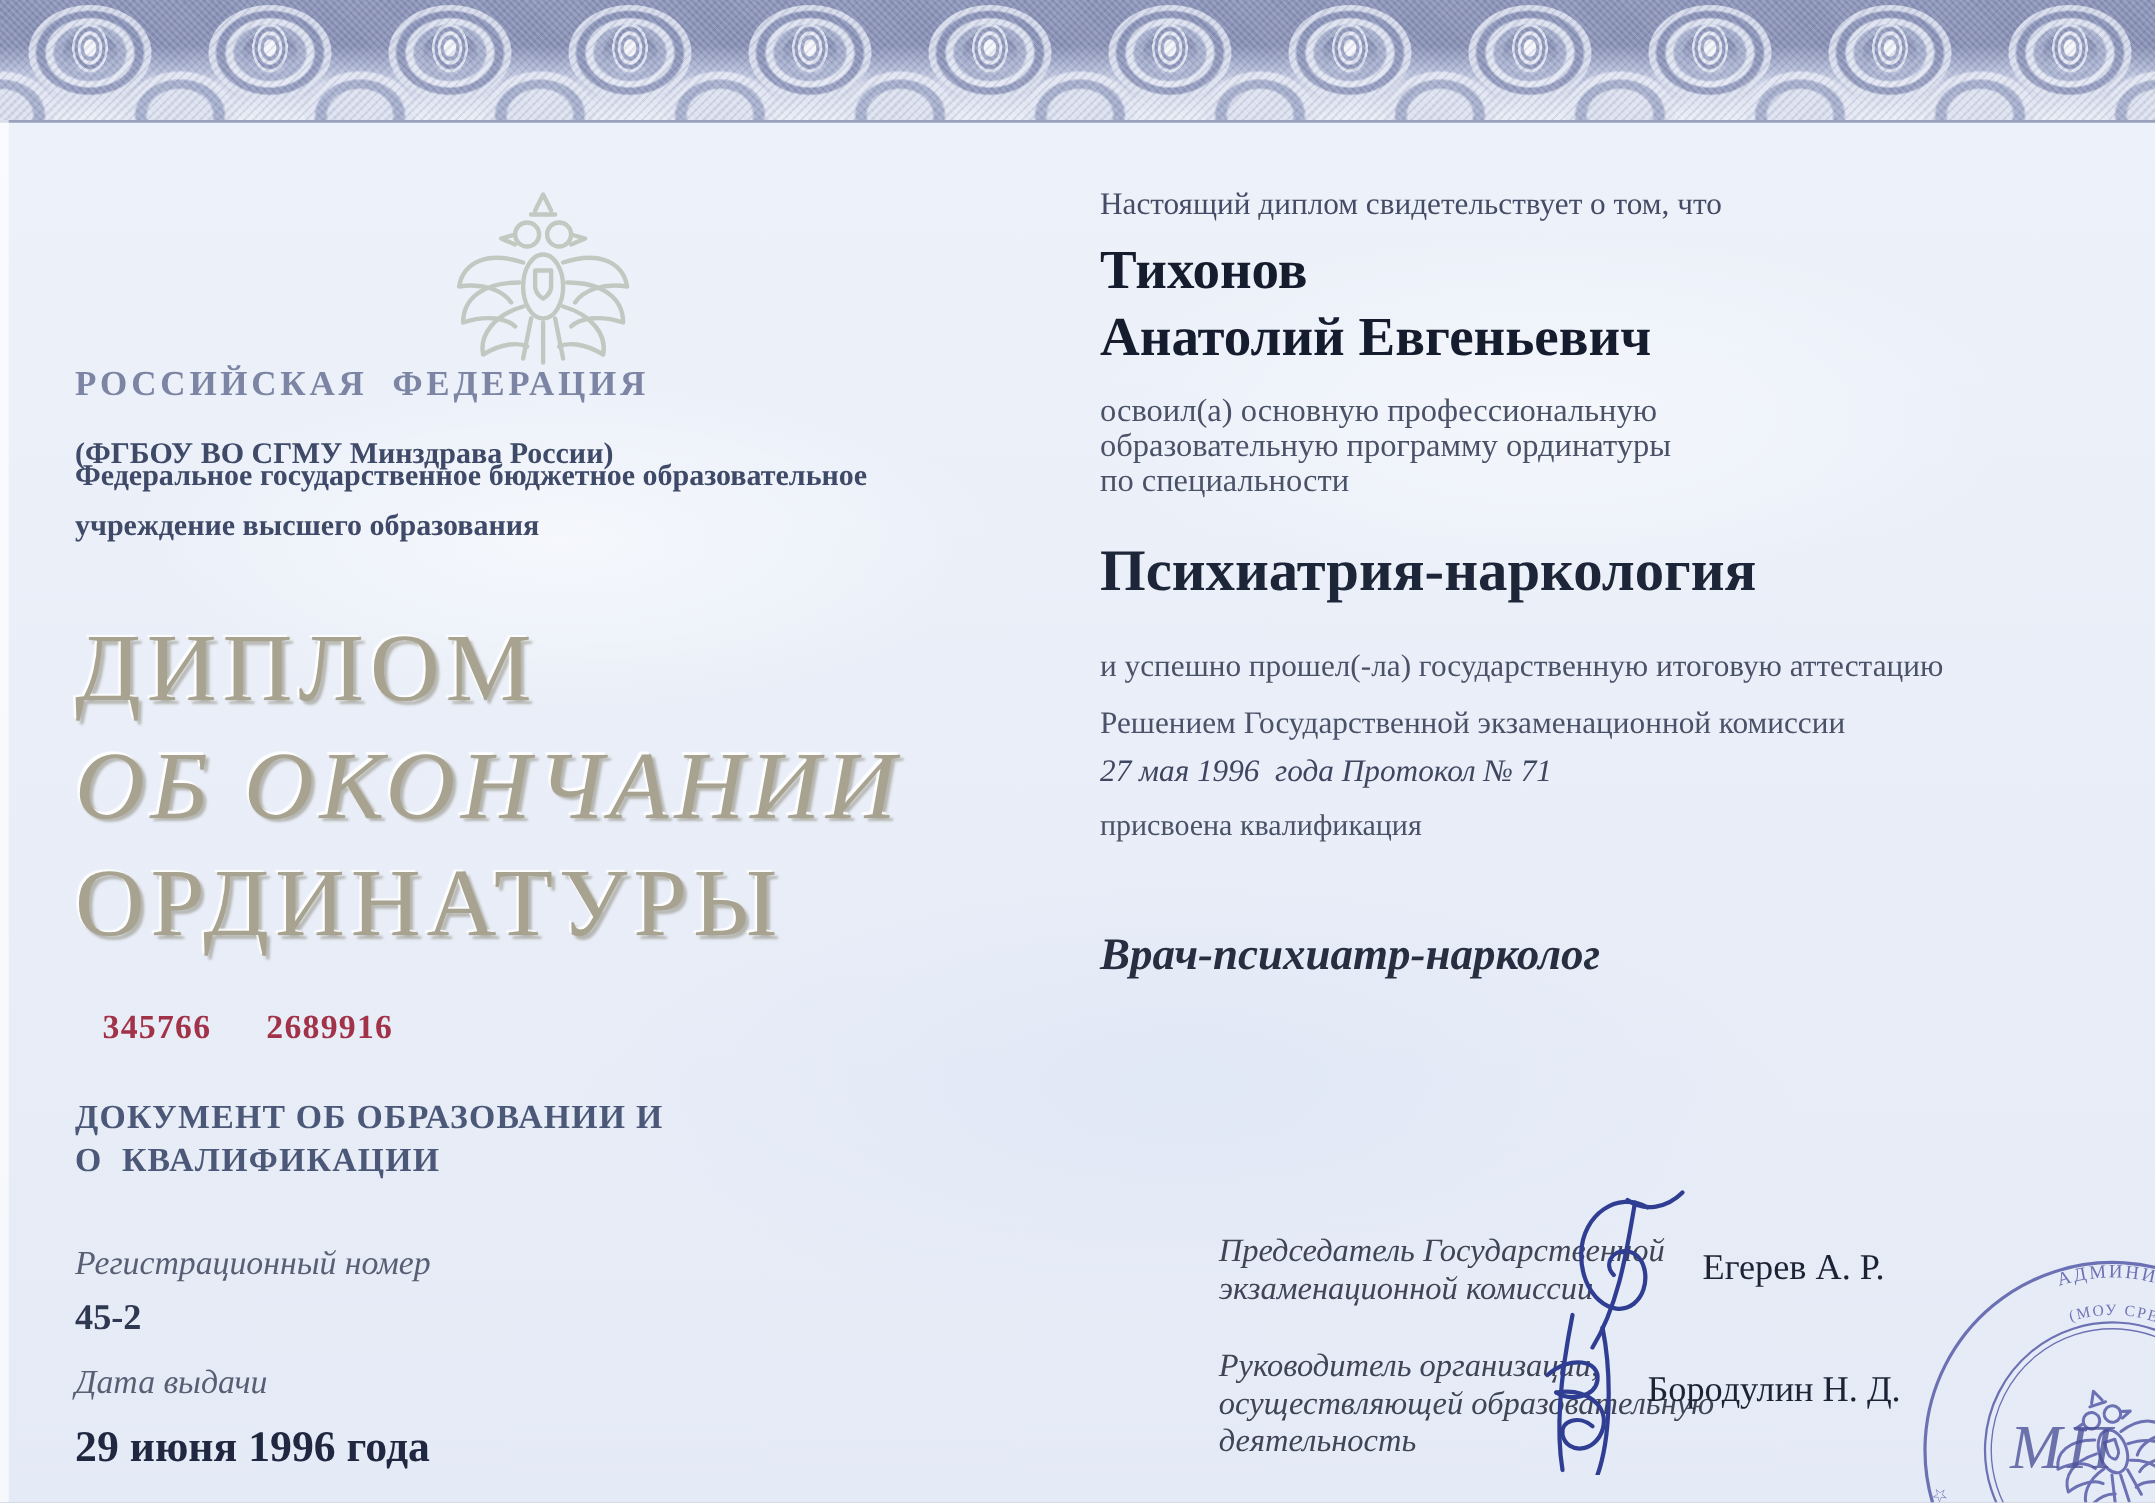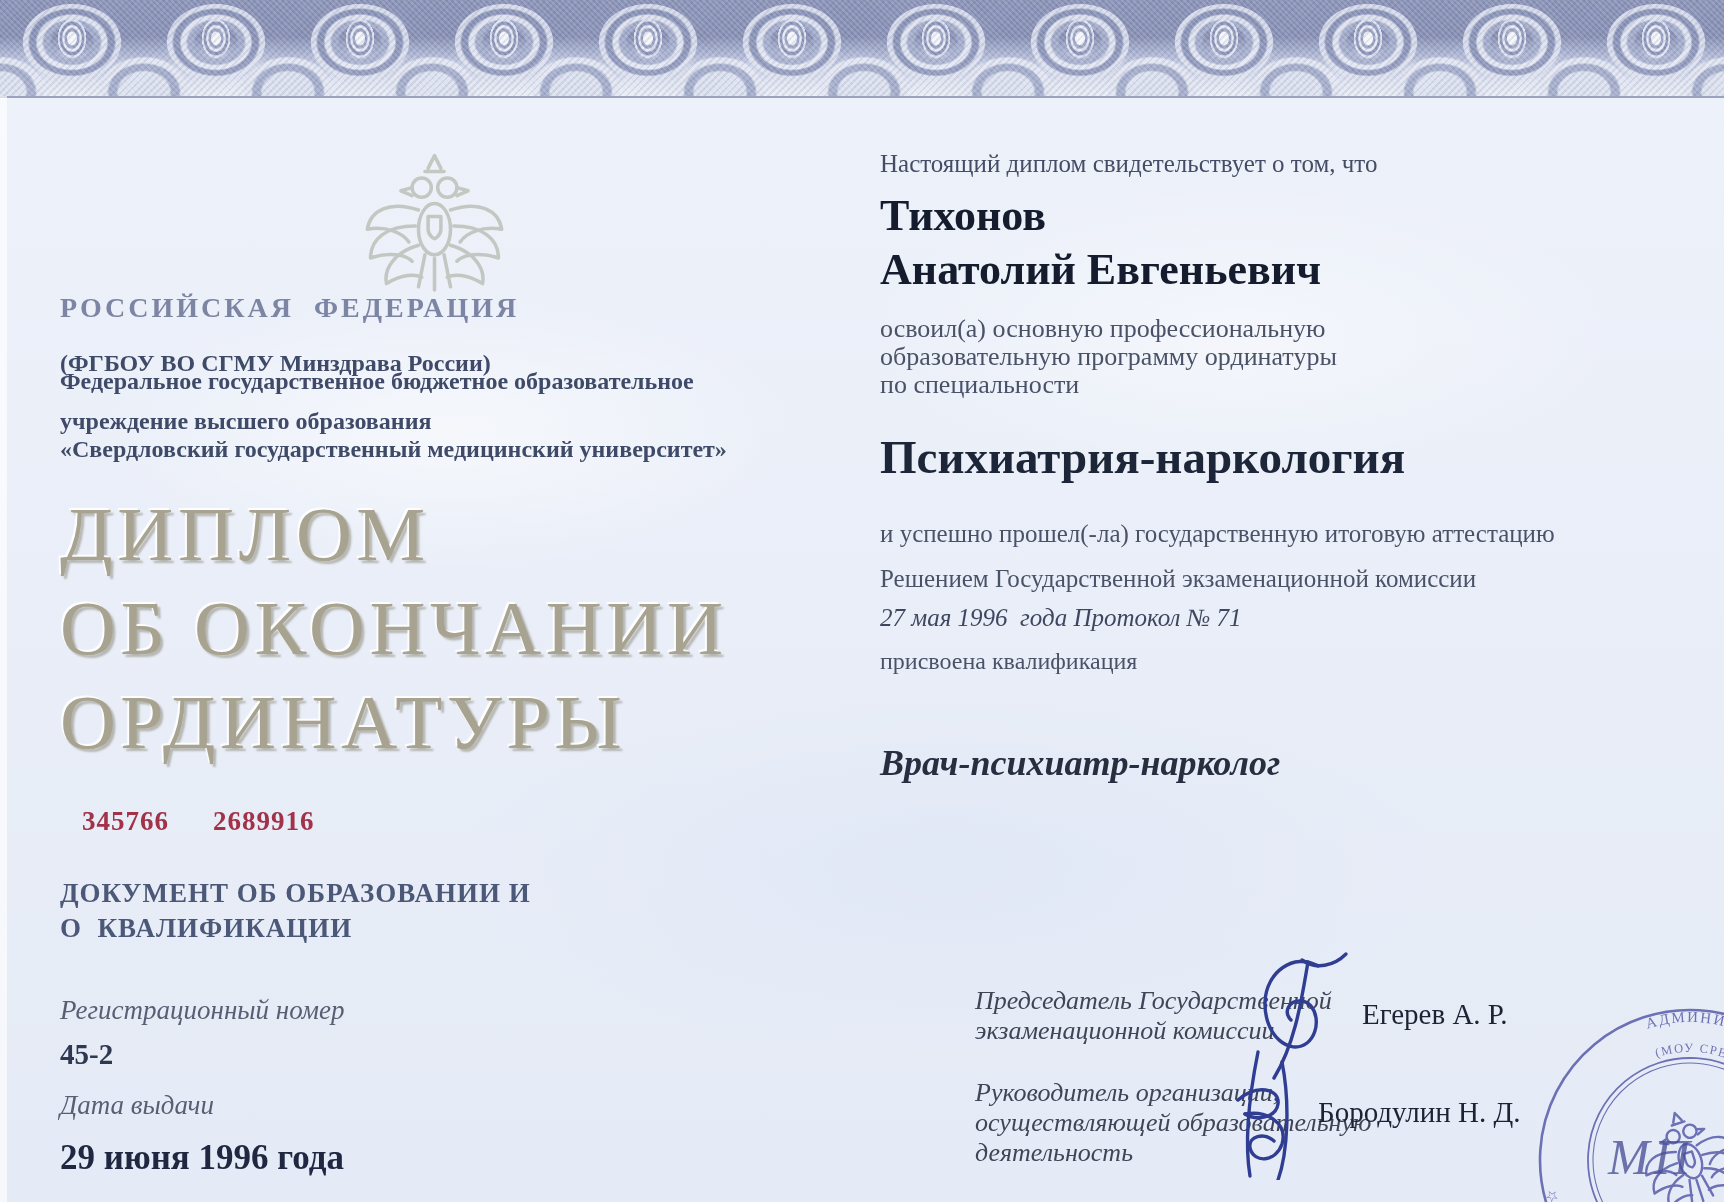--- a/index.html
+++ b/index.html
@@ -38,21 +38,21 @@
   .c{text-align:left;}
   .leftcol{left:60px;width:740px;}
   .rightcol{left:880px;width:744px;}
   .country{top:292px;font-size:28px;font-weight:bold;letter-spacing:3px;color:#7d85a4;}
   .inst{font-size:24px;font-weight:bold;color:#3e4a68;}
   .i0{top:350px;} .i1{top:368px;} .i2{top:408px;} .i3{top:436px;} .i4{top:464px;}
   .big-title{
     font-size:77px;letter-spacing:5px;color:#a7a390;font-weight:normal;
     text-shadow:-2px -2px 1px rgba(255,255,255,.95), 0 0 1px #a7a390, 3px 3px 2px rgba(108,103,78,.40);
   }
-  .t0{top:490px;} .t1{top:584px;} .t2{top:678px;}
+  .t0{top:490px;} .t1{top:584px;font-style:italic;} .t2{top:678px;}
   .serials{top:806px;font-size:27px;font-weight:bold;color:#a23248;letter-spacing:1px;}
   .serials .sp{display:inline-block;margin:0 22px;}
   .doctype{font-size:27px;font-weight:bold;color:#4c5878;letter-spacing:1px;}
   .d0{top:878px;} .d1{top:913px;}
   .lab-it{font-style:italic;font-size:27px;color:#585f74;}
   .reg-l{top:995px;} .reg-v{top:1038px;font-size:29px;font-weight:bold;color:#2e3850;}
   .iss-l{top:1090px;} .iss-v{top:1138px;font-size:35px;font-weight:bold;color:#1f2840;}
   .intro{top:150px;font-size:25px;color:#454d66;}
   .surname{top:190px;font-size:44px;font-weight:bold;color:#141c2e;}
   .fullname{top:244px;font-size:44px;font-weight:bold;color:#141c2e;}
@@ -110,21 +110,20 @@
 
   <svg class="coat" width="165" height="160" viewBox="0 0 100 100">
       <use href="#eagle"></use>
     </svg>
 
   <div class="abs leftcol c country">РОССИЙСКАЯ&nbsp; ФЕДЕРАЦИЯ</div>
 
   <div class="abs leftcol c inst i0">(ФГБОУ ВО СГМУ Минздрава России)</div>
   <div class="abs leftcol c inst i1">Федеральное государственное бюджетное образовательное</div>
   <div class="abs leftcol c inst i2">учреждение высшего образования</div>
-  <div class="abs leftcol c inst i3">«Свердловский государственный медицинский университет»</div>
 
   <div class="abs leftcol c big-title t0">ДИПЛОМ</div>
   <div class="abs leftcol c big-title t1">ОБ ОКОНЧАНИИ</div>
   <div class="abs leftcol c big-title t2">ОРДИНАТУРЫ</div>
 
   <div class="abs leftcol c serials">
     <span class="sp">345766</span><span class="sp">2689916</span>
   </div>
 
   <div class="abs leftcol c doctype d0">ДОКУМЕНТ ОБ ОБРАЗОВАНИИ И</div>

